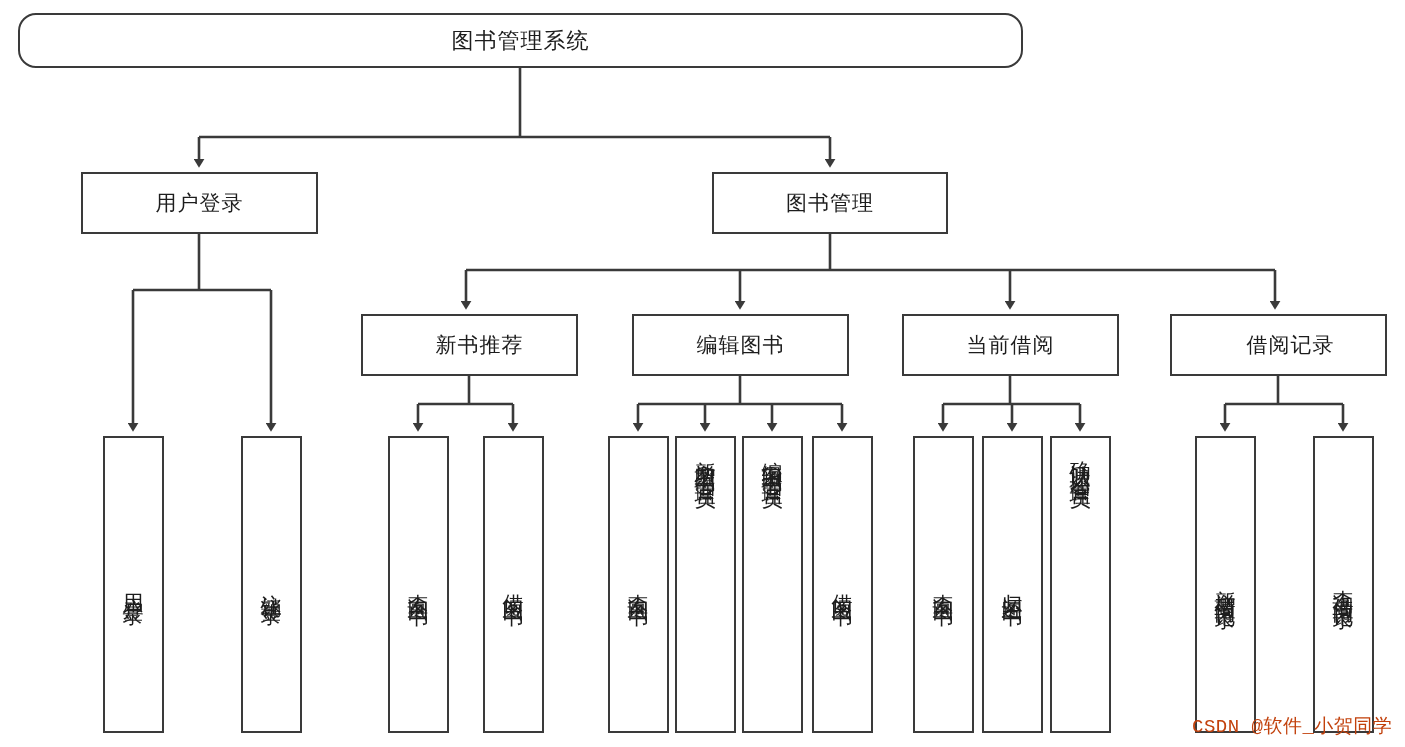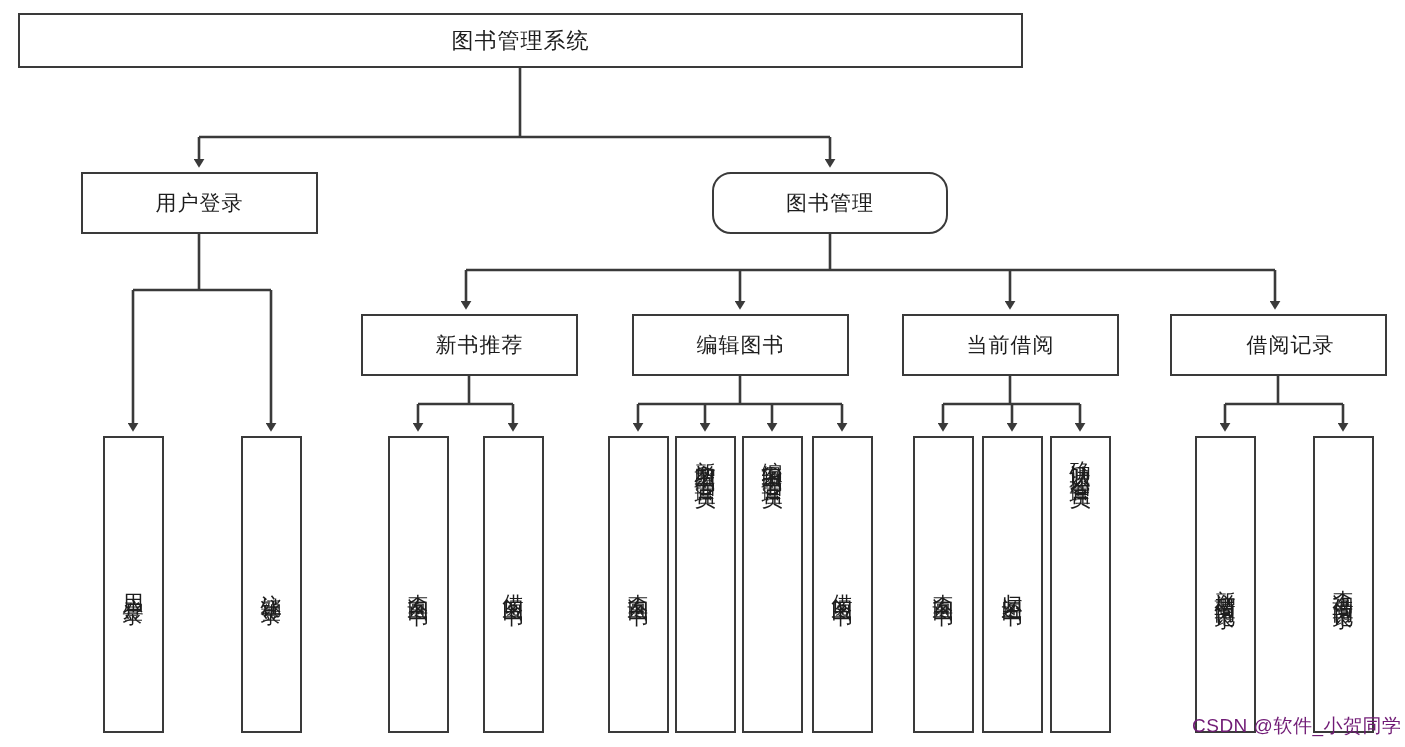--- a/index.html
+++ b/index.html
@@ -64,24 +64,25 @@
     white-space: nowrap;
   }
   
   .node.leaf.short {
     align-items: center;
     padding-top: 0;
   }
   .watermark {
     position: absolute;
     font-size: 19px;
-    color: #701a75;
+    color: #c2410c;
     white-space: nowrap;
     z-index: 3;
     letter-spacing: 0.5px;
+    font-family: Liberation Mono, monospace;
   }
 </style>
 </head>
 <body>
 
 <div id="canvas">
 
   <svg id="connectors" viewBox="0 0 1405 747" xmlns="http://www.w3.org/2000/svg">
     <defs>
       <marker id="arrow" markerWidth="9" markerHeight="11" refX="1.2" refY="5.5" orient="auto" markerUnits="userSpaceOnUse">
@@ -125,28 +126,28 @@
       <path d="M1012,404 L1012,424" marker-end="url(#arrow)"></path>
       <path d="M1080,404 L1080,424" marker-end="url(#arrow)"></path>
 
       <path d="M1278,376 L1278,404"></path>
       <path d="M1225,404 L1343,404"></path>
       <path d="M1225,404 L1225,424" marker-end="url(#arrow)"></path>
       <path d="M1343,404 L1343,424" marker-end="url(#arrow)"></path>
     </g>
   </svg>
 
-  <div class="node root horiz" style="left:18px; top:13px; width:1005px; height:55px;">
+  <div class="node root horiz" style="left:18px; top:13px; width:1005px; height:55px;border-radius:18px;">
     <span class="label">图书管理系统</span>
   </div>
 
   <div class="node horiz" style="left:81px; top:172px; width:237px; height:62px;">
     <span class="label">用户登录</span>
   </div>
-  <div class="node horiz" style="left:712px; top:172px; width:236px; height:62px;border-radius:19px;">
+  <div class="node horiz" style="left:712px; top:172px; width:236px; height:62px;">
     <span class="label">图书管理</span>
   </div>
 
   <div class="node horiz" style="left:361px; top:314px; width:217px; height:62px;padding-left:20px;">
     <span class="label">新书推荐</span>
   </div>
   <div class="node horiz" style="left:632px; top:314px; width:217px; height:62px;">
     <span class="label">编辑图书</span>
   </div>
   <div class="node horiz" style="left:902px; top:314px; width:217px; height:62px;">

